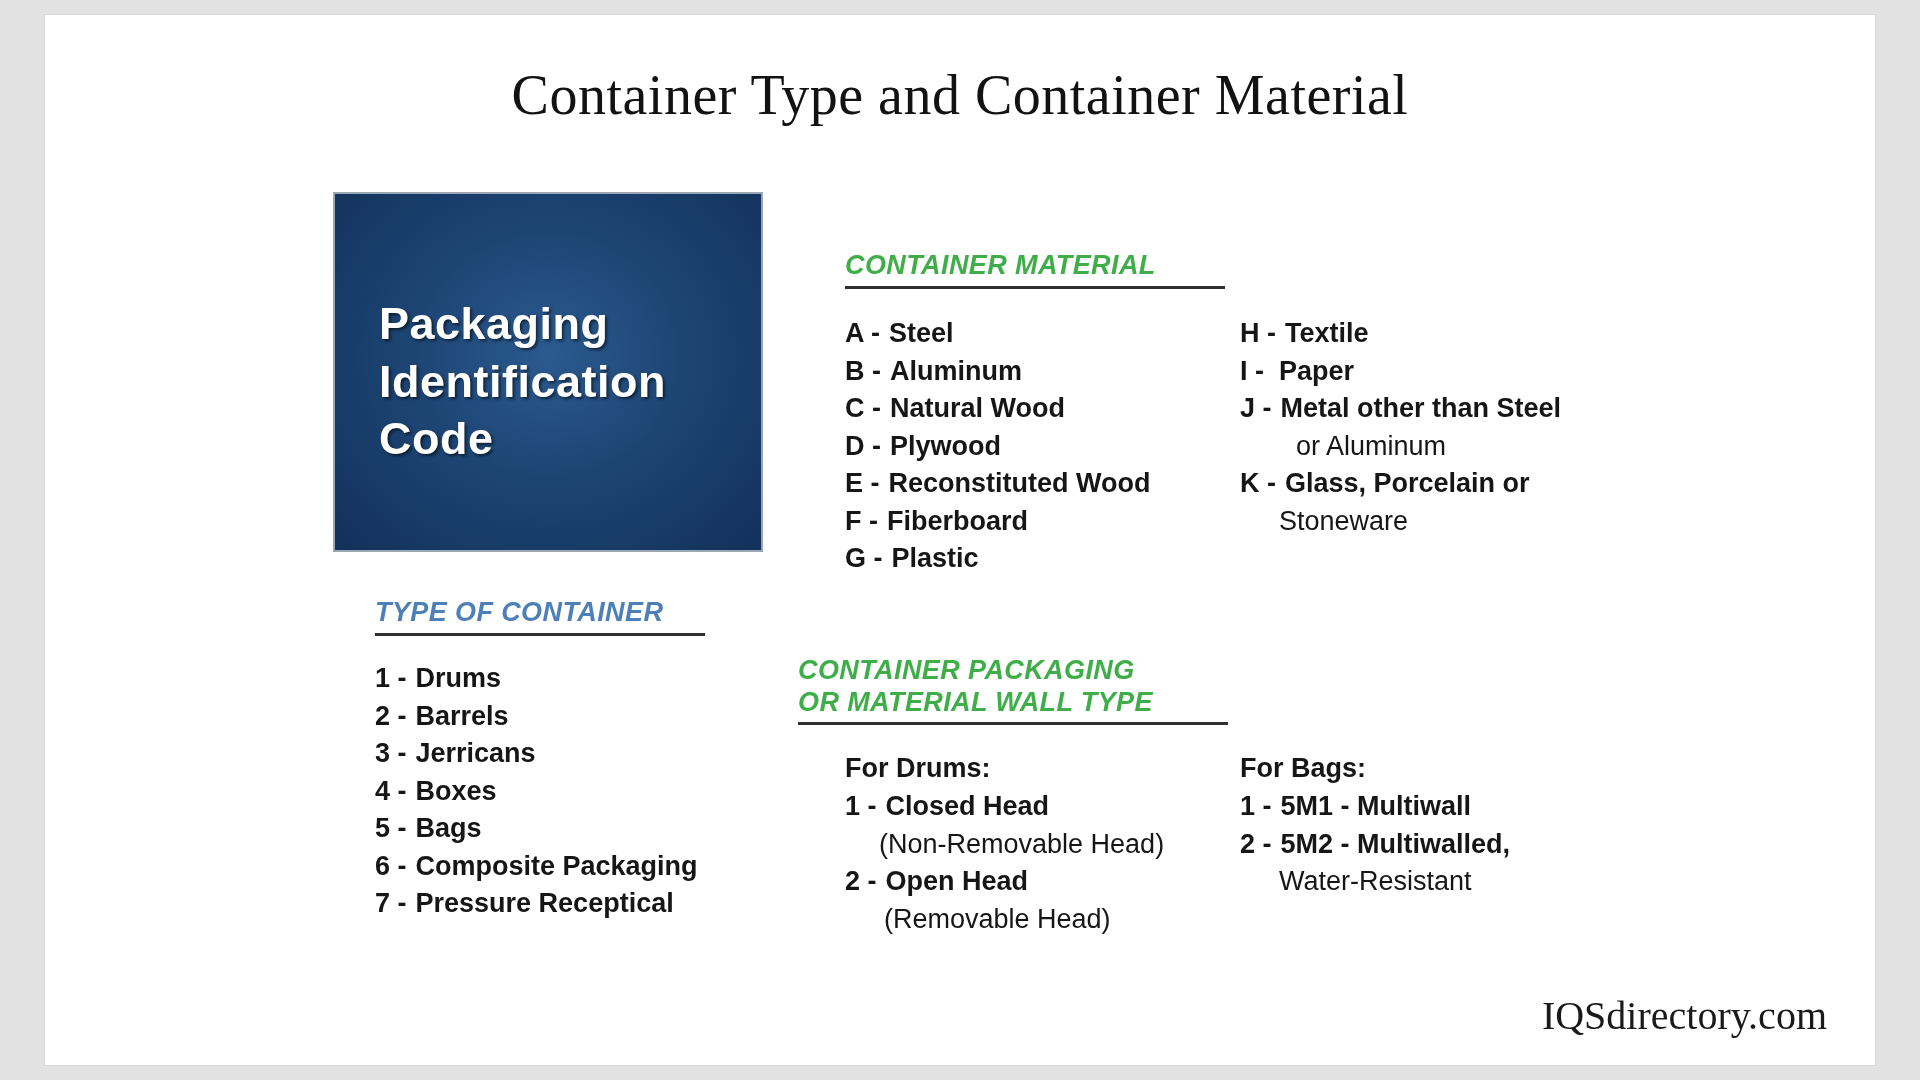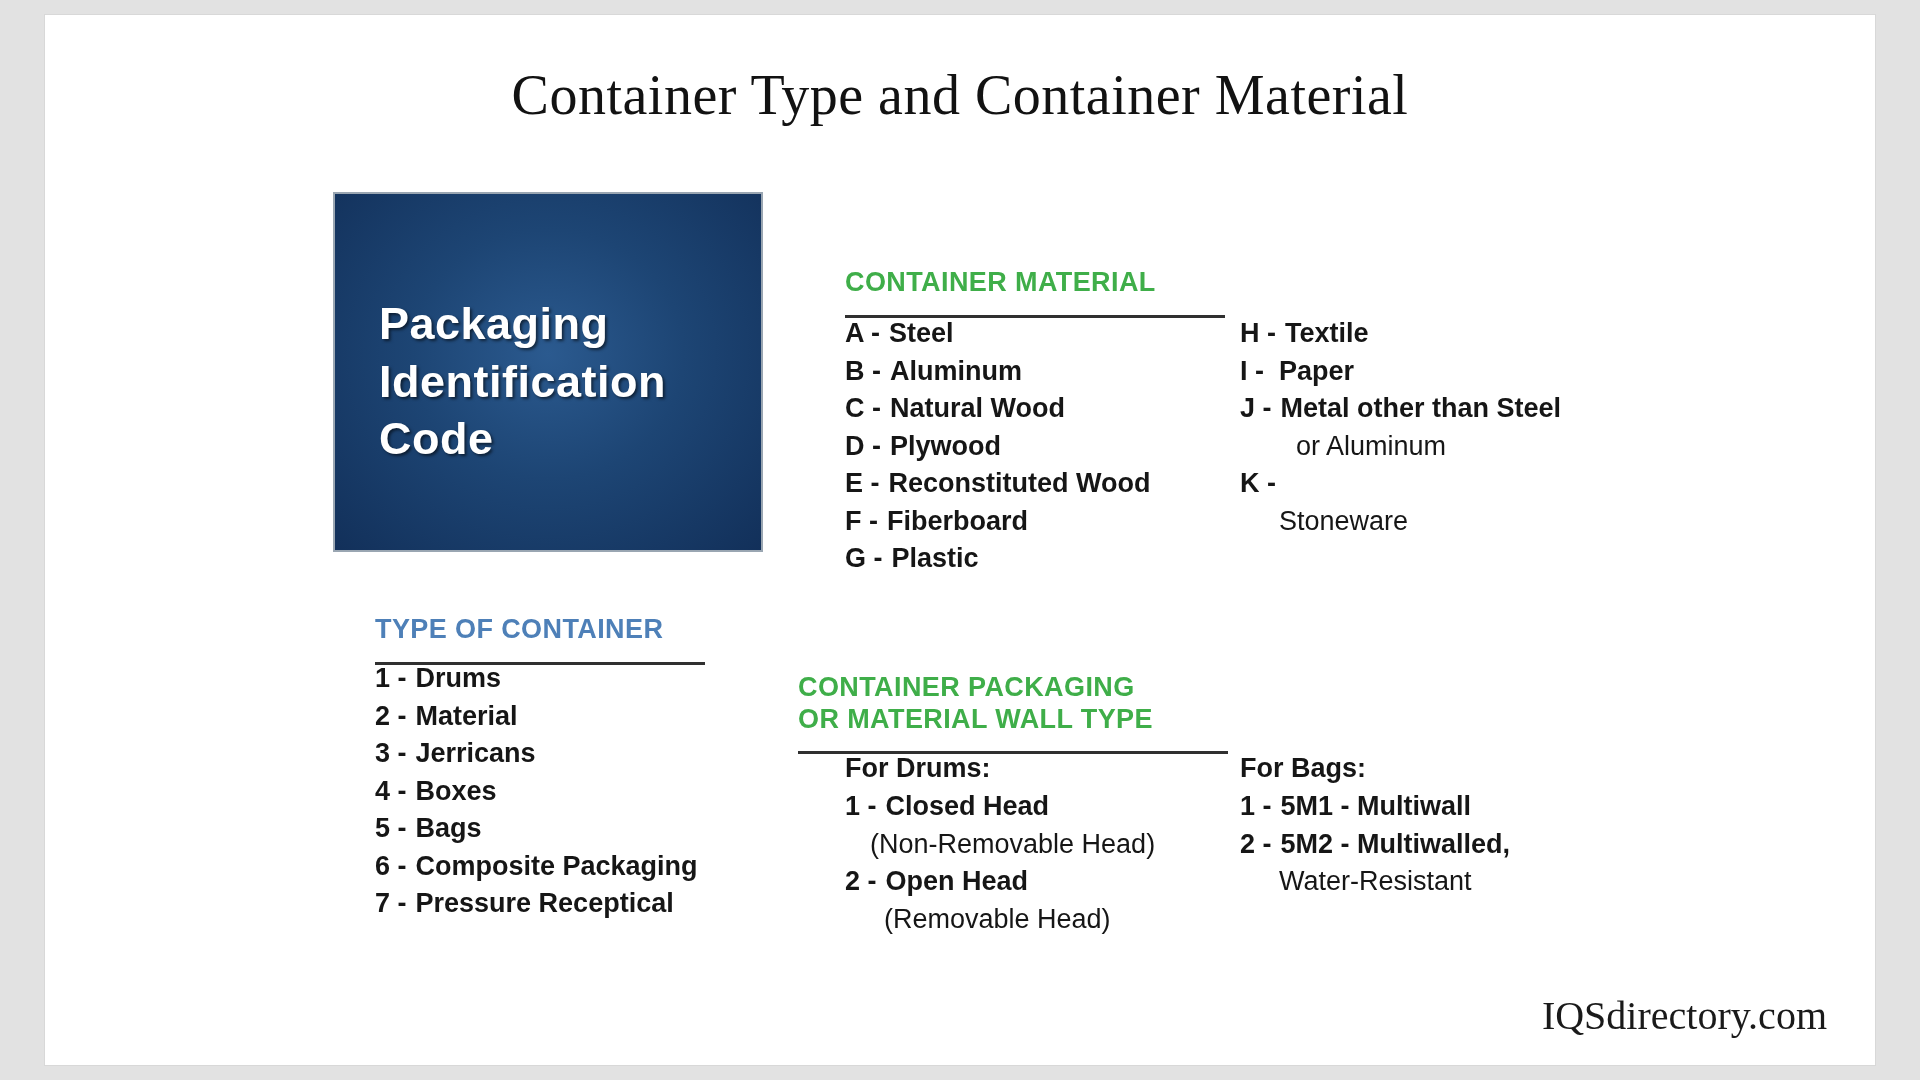--- a/index.html
+++ b/index.html
@@ -57,25 +57,25 @@
     line-height: 1.28;
     letter-spacing: 0.5px;
     text-shadow: 2px 2px 3px rgba(0,0,0,0.55);
   }
 
   
   .sec-head {
     position: absolute;
     font-size: 27px;
     font-weight: bold;
+    font-style: italic;
     letter-spacing: 0.4px;
     line-height: 1.17;
-    padding-bottom: 16px;
+    padding-bottom: 4px;
     white-space: pre-line;
-    margin-top: 17px;
   }
   .sec-head.green { color: #3fae49; border-bottom: 3px solid #303030; }
   .sec-head.blue  { color: #4e80b8; border-bottom: 3px solid #303030; }
 
   
   .list { position: absolute; }
   .row {
     display: flex;
     align-items: baseline;
     font-size: 27px;
@@ -129,21 +129,21 @@
 
   <div class="sec-head blue" style="left:330px; top:582px; width:330px;">TYPE OF CONTAINER</div>
 
   <div class="list" style="left:330px; top:645px;">
     <div class="row">
       <span class="key">1 -</span>
       <span class="val">Drums</span>
     </div>
     <div class="row">
       <span class="key">2 -</span>
-      <span class="val">Material</span>
+      <span class="val">Barrels</span>
     </div>
     <div class="row">
       <span class="key">3 -</span>
       <span class="val">Jerricans</span>
     </div>
     <div class="row">
       <span class="key">4 -</span>
       <span class="val">Boxes</span>
     </div>
     <div class="row">
@@ -202,34 +202,35 @@
       <span class="key">I -</span>
       <span class="val">Paper</span>
     </div>
     <div class="row">
       <span class="key">J -</span>
       <span class="val">Metal other than Steel</span>
     </div>
     <div class="cont" style="margin-left:56px;">or Aluminum</div>
     <div class="row">
       <span class="key">K -</span>
+      <span class="val">Glass, Porcelain or</span>
     </div>
     <div class="cont" style="margin-left:39px;">Stoneware</div>
   </div>
 
   <div class="sec-head green" style="left:753px; top:640px; width:430px;">CONTAINER PACKAGING
 OR MATERIAL WALL TYPE</div>
 
   <div class="list" style="left:800px; top:738px;">
     <div class="sub-head">For Drums:</div>
     <div class="row">
       <span class="key">1 -</span>
       <span class="val">Closed Head</span>
     </div>
-    <div class="cont" style="margin-left:25px;">(Non-Removable Head)</div>
+    <div class="cont" style="margin-left:34px;">(Non-Removable Head)</div>
     <div class="row">
       <span class="key">2 -</span>
       <span class="val">Open Head</span>
     </div>
     <div class="cont" style="margin-left:39px;">(Removable Head)</div>
   </div>
 
   <div class="list" style="left:1195px; top:738px;">
     <div class="sub-head">For Bags:</div>
     <div class="row">

